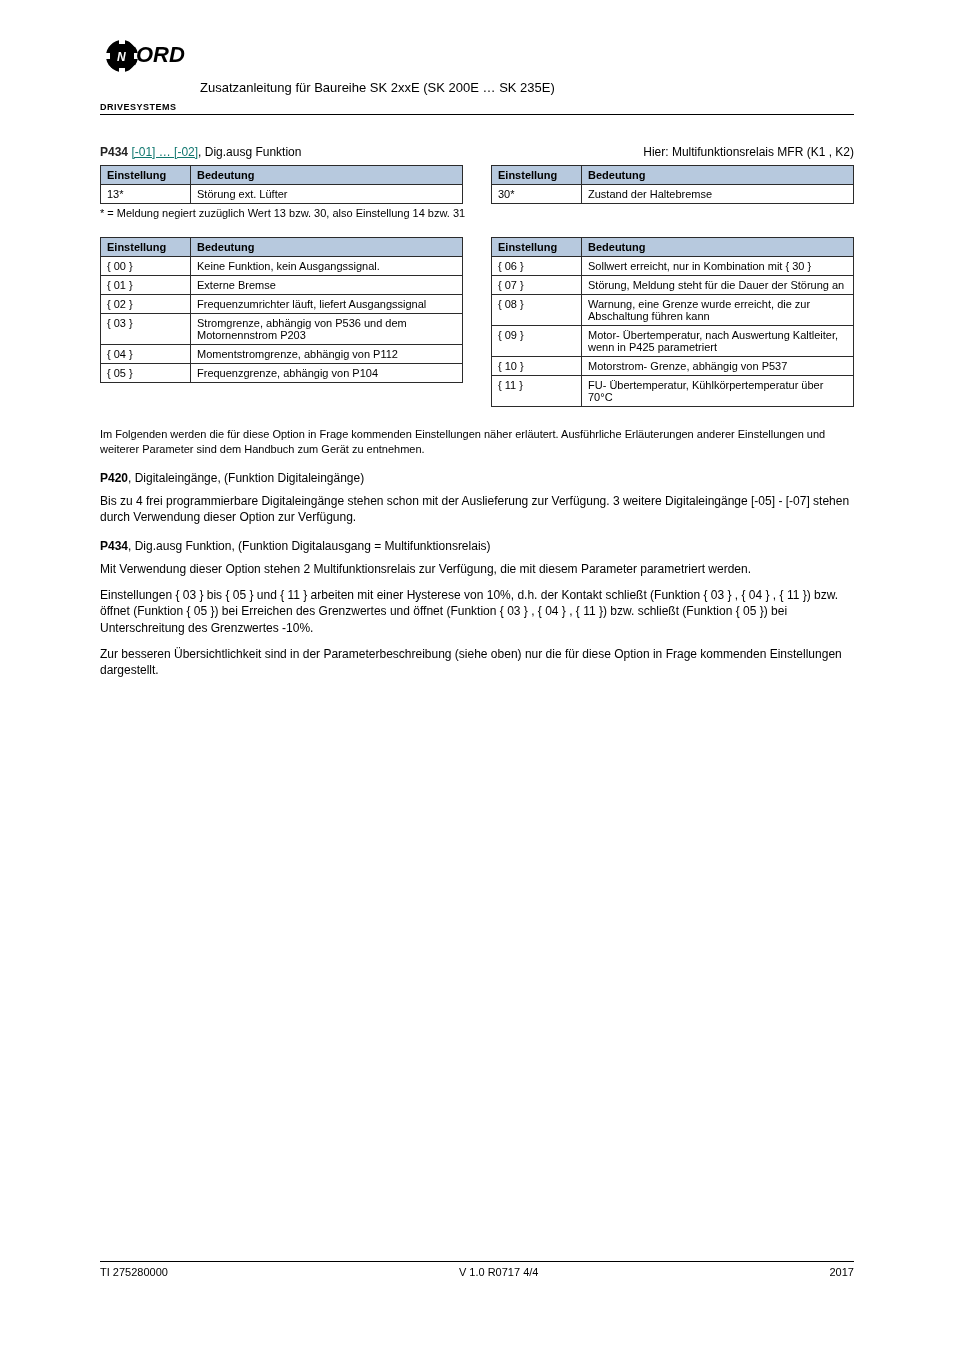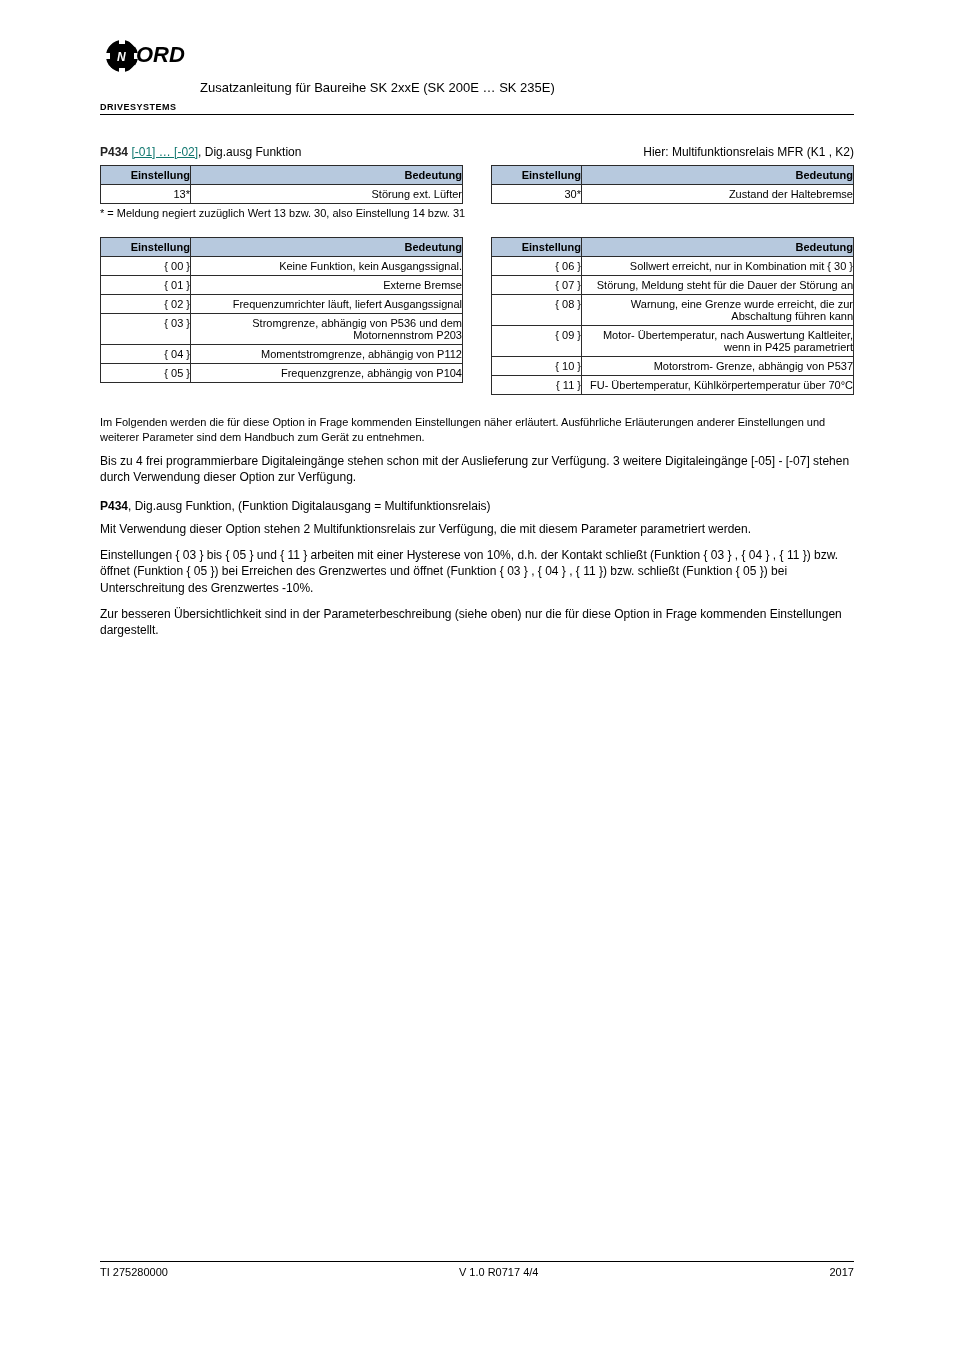--- a/index.html
+++ b/index.html
@@ -47,22 +47,22 @@
       margin-top: 6px;
     }
     .col { flex: 1; }
     table.param {
       width: 100%;
       border-collapse: collapse;
       font-size: 11px;
     }
     table.param th, table.param td {
       border: 1px solid #2b2b2b;
-      padding: 3px 0;
-      text-align: right;
+      padding: 3px 6px;
+      text-align: left;
       vertical-align: top;
     }
     table.param th {
       font-weight: bold;
       background: #b7c9de;
     }
     table.param th.setting, table.param td.setting {
       width: 90px;
     }
     .intro {
@@ -233,20 +233,23 @@
               <td class="setting">{ 11 }</td>
               <td>FU- Übertemperatur, Kühlkörpertemperatur über 70°C</td>
             </tr>
       </tbody>
         </table>
     </div>
   </div>
 
   <div class="intro">Im Folgenden werden die für diese Option in Frage kommenden Einstellungen näher erläutert. Ausführliche Erläuterungen anderer Einstellungen und weiterer Parameter sind dem Handbuch zum Gerät zu entnehmen.</div>
 
+  <div class="section-label-2">
+    <span>P420</span><span class="rest">, Digitaleingänge</span><span class="rest">, (Funktion Digitaleingänge)</span>
+  </div>
   <div class="desc-block">
     <p>Bis zu 4 frei programmierbare Digitaleingänge stehen schon mit der Auslieferung zur Verfügung. 3 weitere Digitaleingänge [-05] - [-07] stehen durch Verwendung dieser Option zur Verfügung.</p>
   </div>
 
   <div class="section-label-2">
     <span>P434</span><span class="rest">, Dig.ausg Funktion</span><span class="rest">, (Funktion Digitalausgang = Multifunktionsrelais)</span>
   </div>
   <div class="desc-block">
     <p>Mit Verwendung dieser Option stehen 2 Multifunktionsrelais zur Verfügung, die mit diesem Parameter parametriert werden.</p>
     <p>Einstellungen { 03 } bis { 05 } und { 11 } arbeiten mit einer Hysterese von 10%, d.h. der Kontakt schließt (Funktion { 03 } , { 04 } , { 11 }) bzw. öffnet (Funktion { 05 }) bei Erreichen des Grenzwertes und öffnet (Funktion { 03 } , { 04 } , { 11 }) bzw. schließt (Funktion { 05 }) bei Unterschreitung des Grenzwertes -10%.</p>

